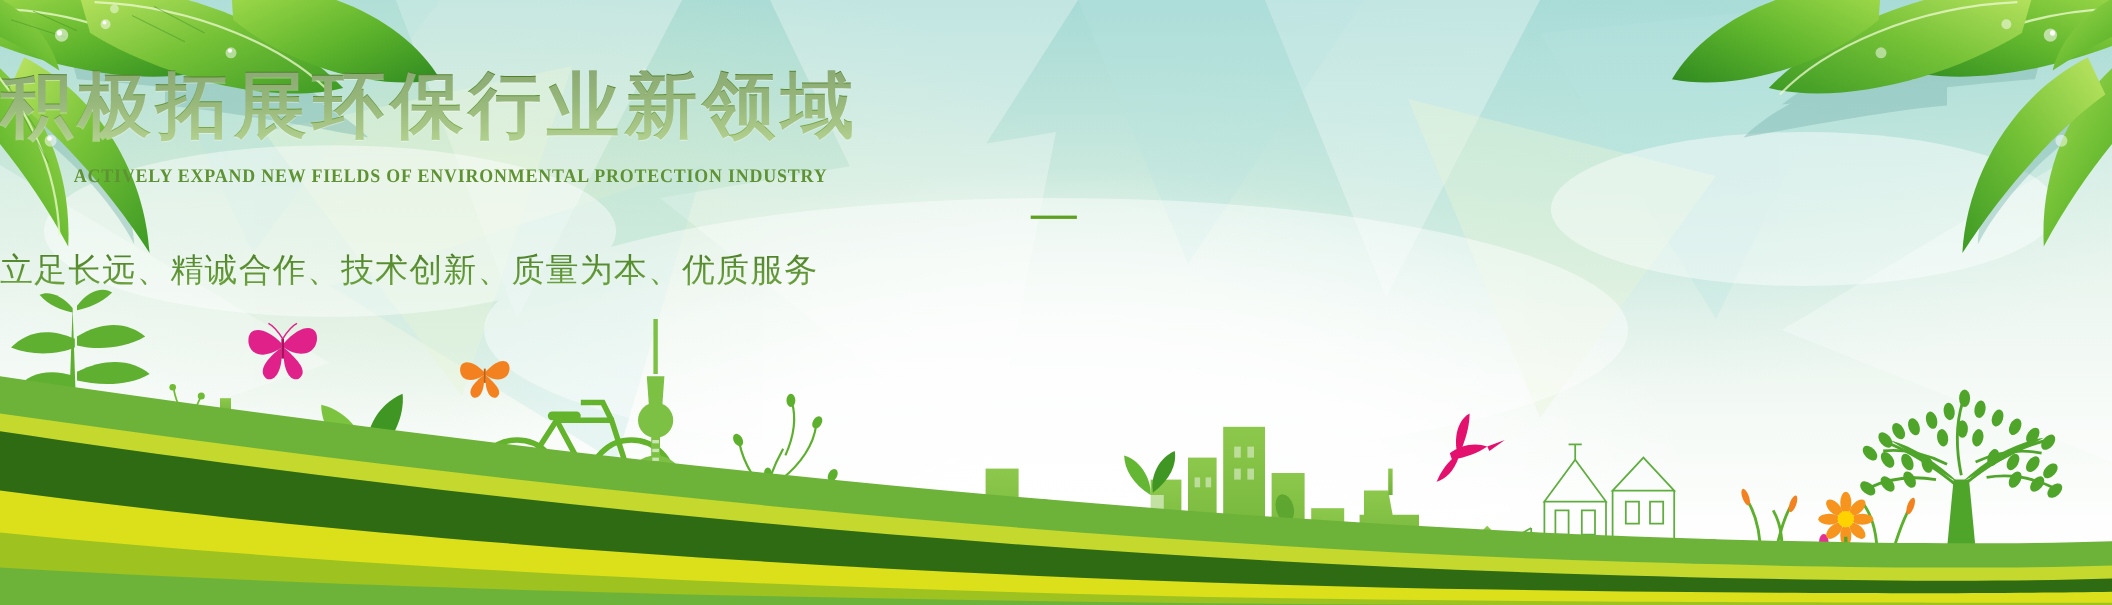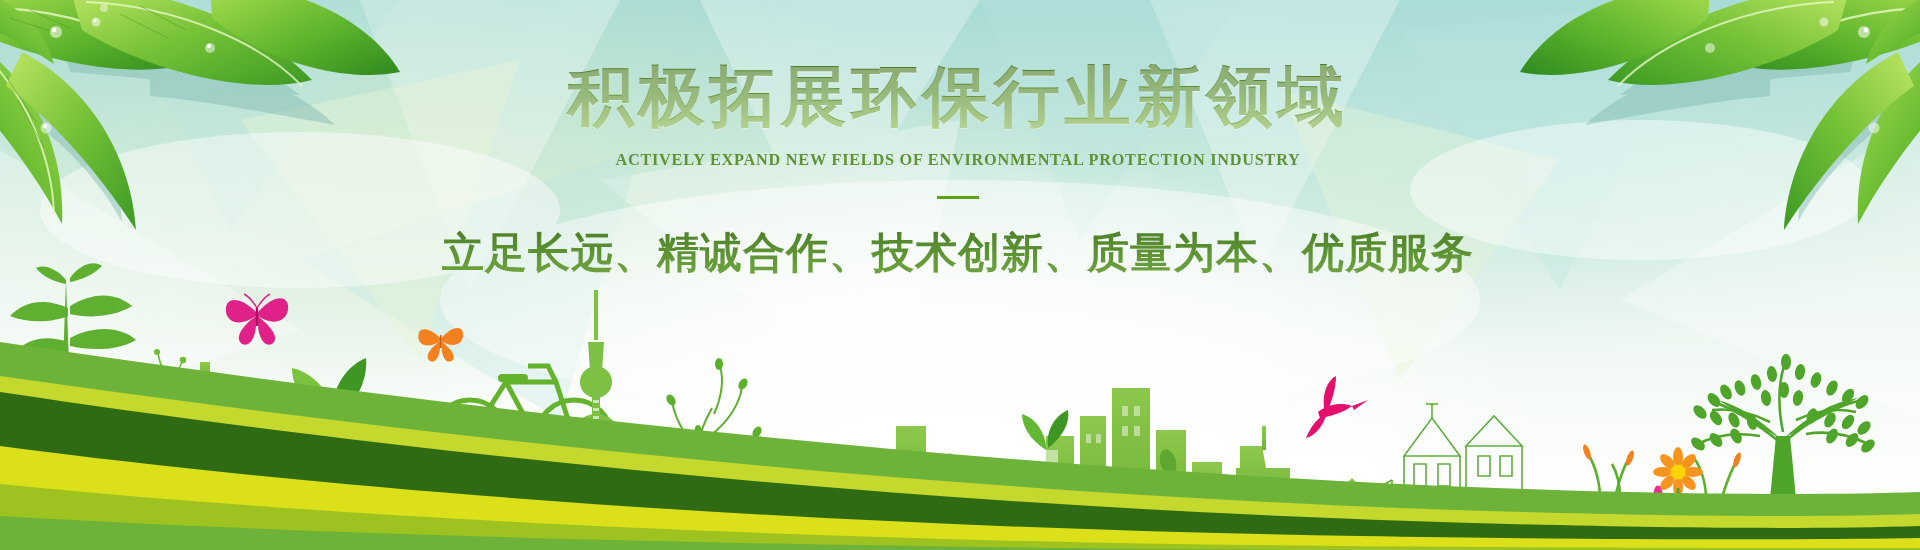--- a/index.html
+++ b/index.html
@@ -21,21 +21,21 @@
   .facets{ position:absolute; inset:0; pointer-events:none; }
 
   
   .leaves-l,.leaves-r{ position:absolute; top:0; width:400px; height:230px; }
   .leaves-l{ left:0; }
   .leaves-r{ right:0; transform:scaleX(-1); }
 
   
   .text-block{
     position:absolute; left:0; right:4px; top:64px;
-    text-align:center; z-index:6;
+    z-index:6;
   }
   .title{
     font-family:"Liberation Serif", serif;
     font-size:66px; font-weight:bold;
     letter-spacing:5px;
     line-height:1;
     background:linear-gradient(180deg,#4e7d2a 0%,#5d8f33 40%,#79a846 78%,#8cba55 100%);
     -webkit-background-clip:text; background-clip:text;
     -webkit-text-fill-color:transparent; color:#5d8f33;
     text-shadow:0 1px 0 rgba(255,255,255,0.35);
@@ -50,21 +50,21 @@
     transform:scaleX(0.93);
   }
   .divider{
     margin:26px auto 0;
     width:42px; height:3px;
     background:#5ea021;
   }
   .tagline{
     margin-top:26px;
     font-family:"Liberation Serif", serif;
-    font-size:42px; font-weight:bold;
+    font-size:30px; font-weight:normal;
     letter-spacing:1px;
     background:linear-gradient(180deg,#4b7c26 0%,#5b9132 45%,#74a844 100%);
     -webkit-background-clip:text; background-clip:text;
     -webkit-text-fill-color:transparent; color:#5b9132;
   }
 
   
   .scenery{ position:absolute; left:0; bottom:0; width:1920px; height:300px; z-index:4; }
   .ribbons{ position:absolute; left:0; bottom:0; width:1920px; height:230px; z-index:5; }
 </style>

